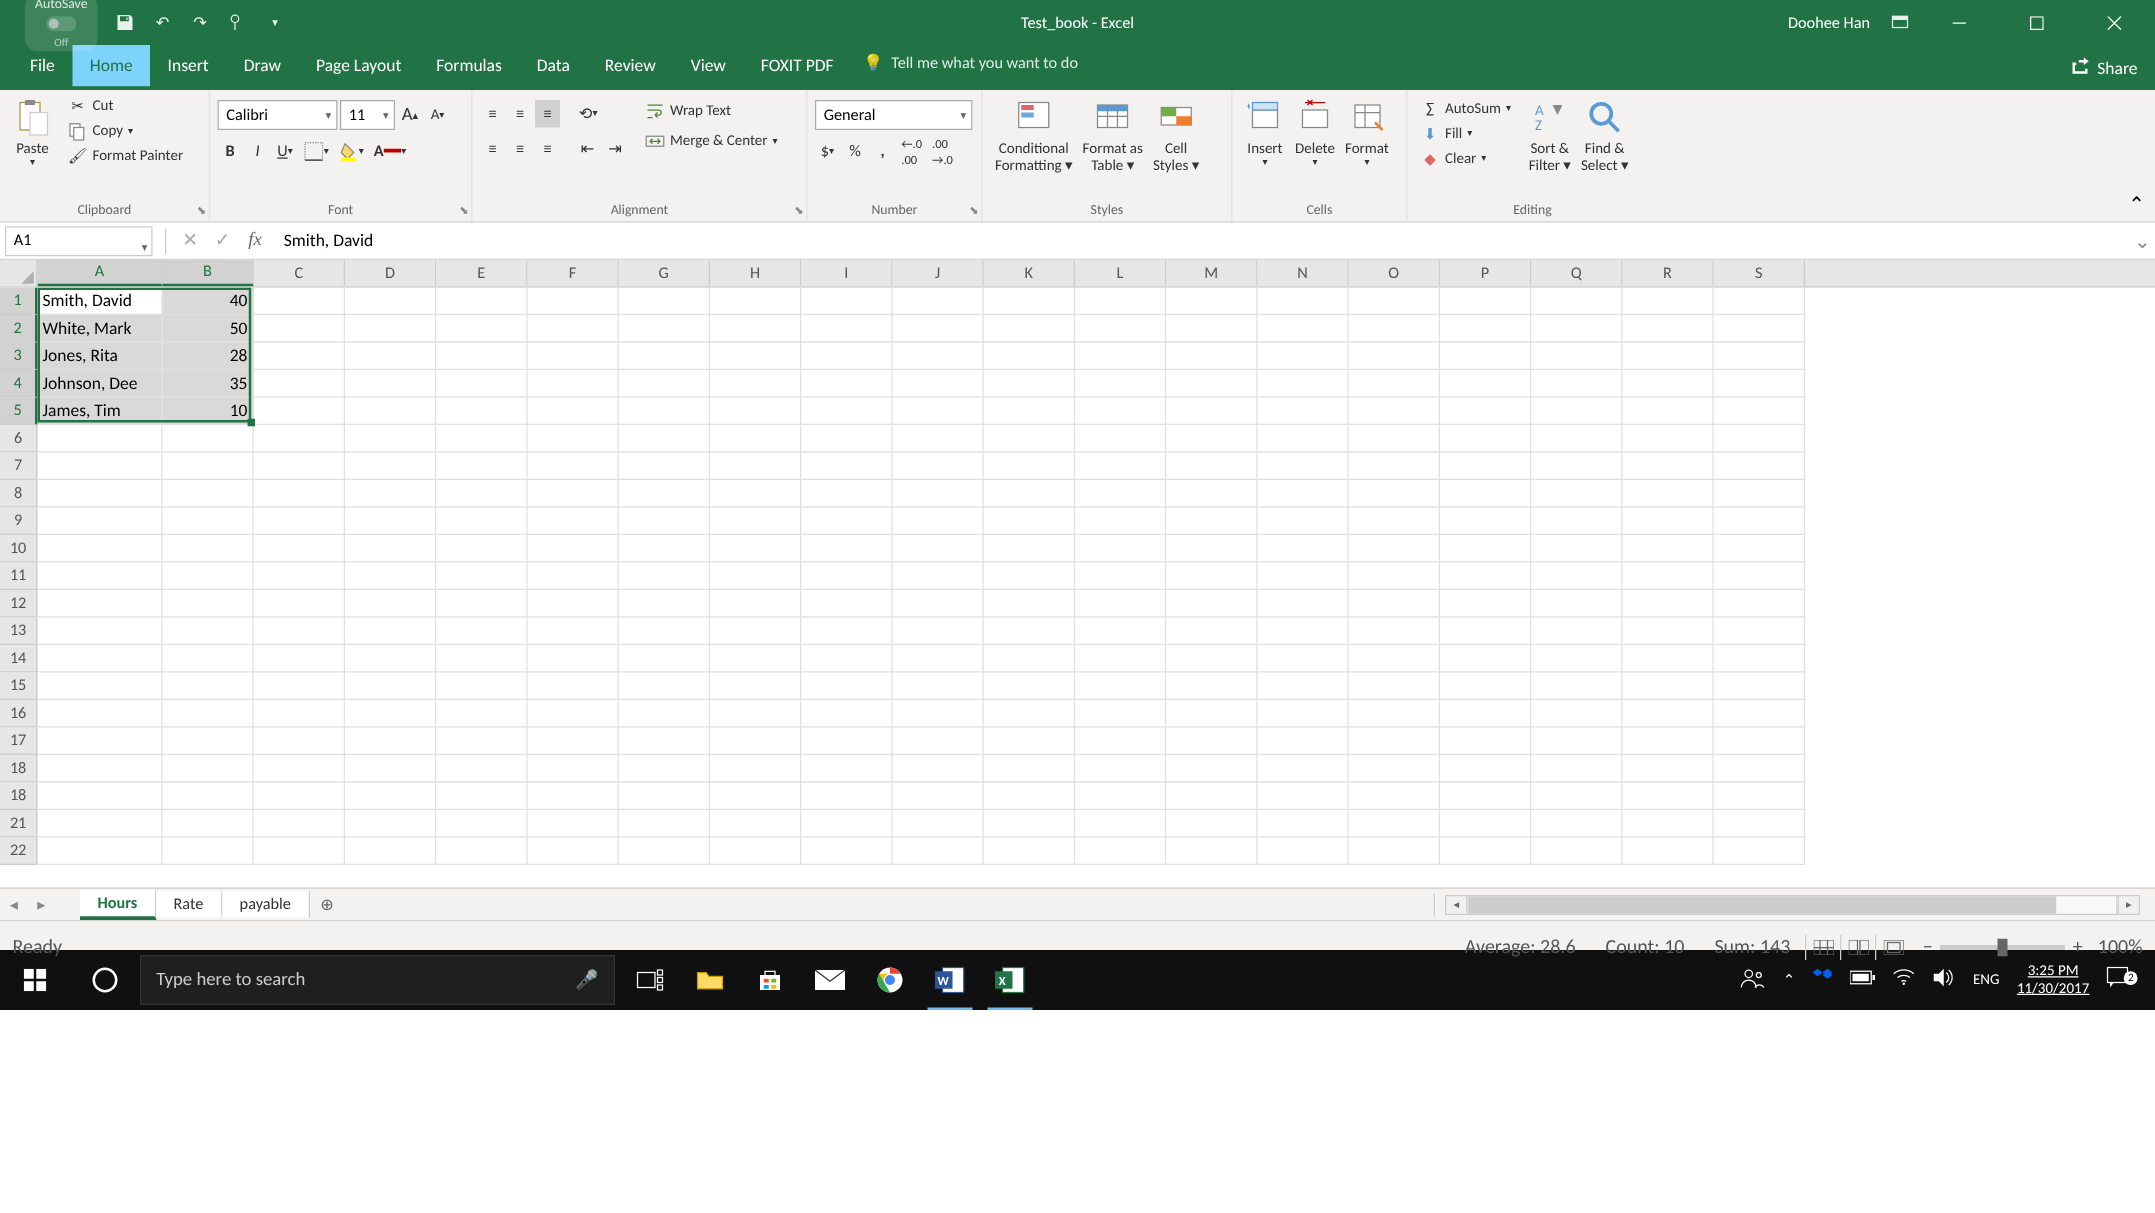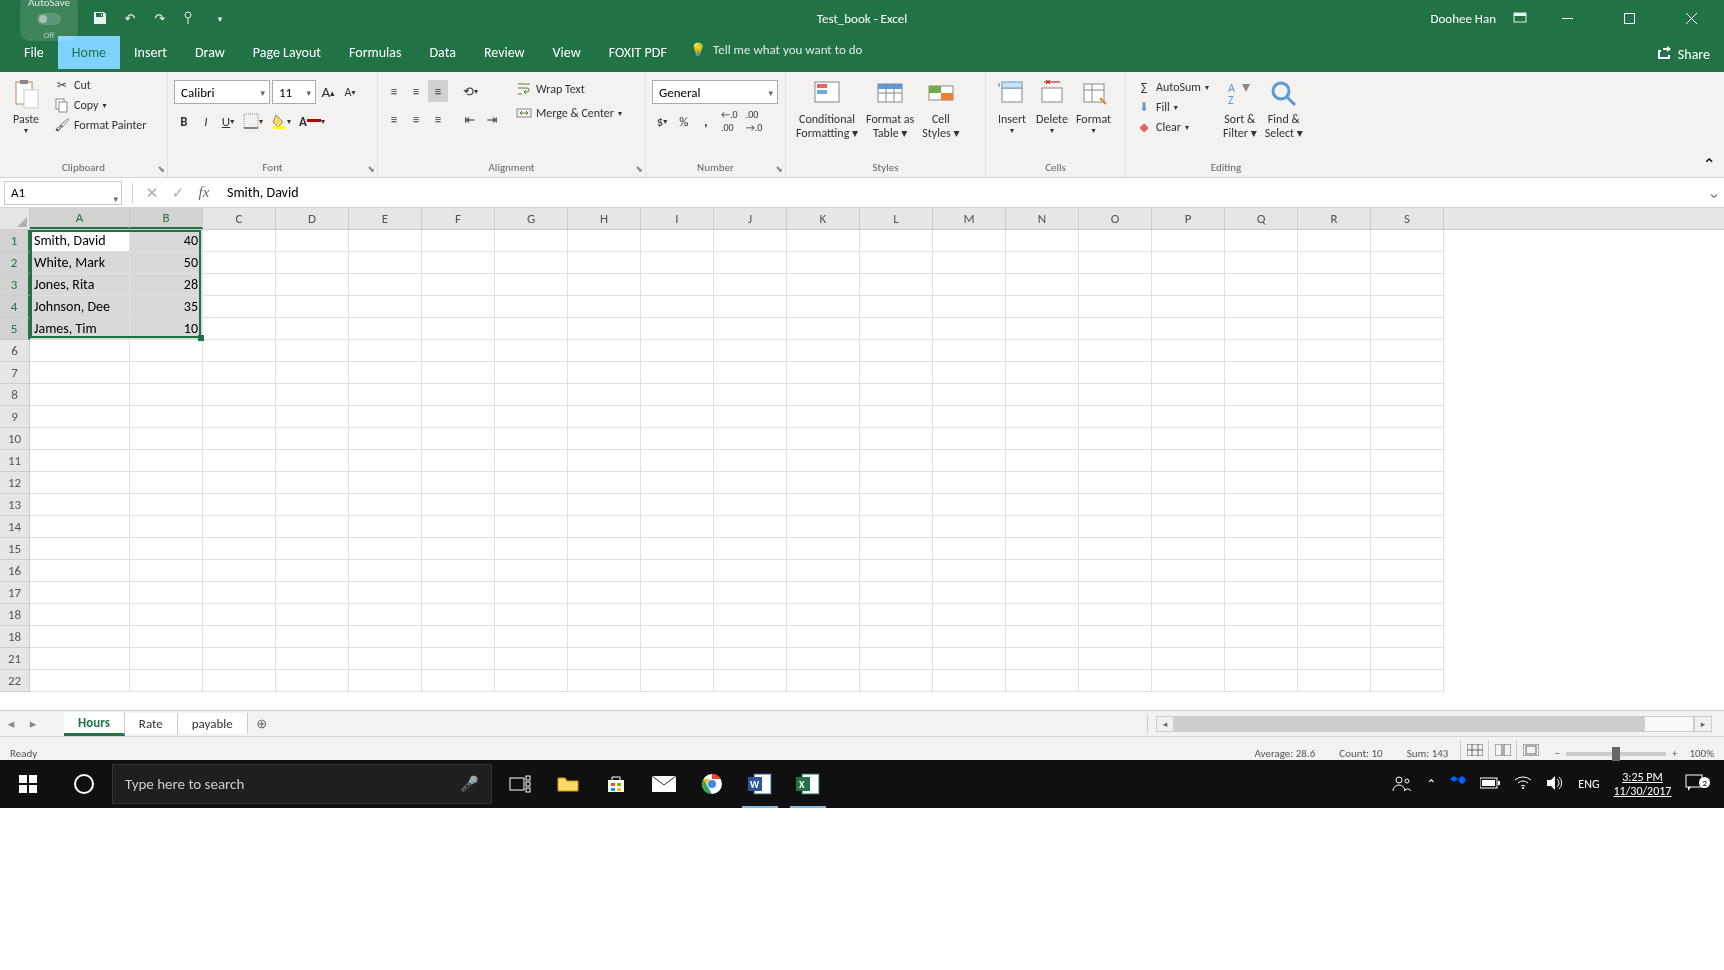--- a/index.html
+++ b/index.html
@@ -74,21 +74,21 @@
 .sheet-nav { width: 22px; display: flex; align-items: center; justify-content: center; color: #888; }
 .sheet-tab { padding: 3px 14px; border-right: 1px solid #ccc; background: #fff; color: #333; }
 .sheet-tab.active { border-bottom: 3px solid #217346; color: #217346; font-weight: 600; }
 .sheet-add { width: 28px; display: flex; align-items: center; justify-content: center; color: #666; }
 .hscroll { flex: 1; display: flex; align-items: center; justify-content: flex-end; padding-right: 12px; }
 .hscroll-track { width: 520px; height: 16px; border: 1px solid #ccc; background: #f9f9f9; display: flex; align-items: center; }
 .hscroll-thumb { width: 470px; height: 14px; background: #cdcdcd; }
 .hscroll-btn { width: 18px; height: 16px; border: 1px solid #ccc; display:flex;align-items:center;justify-content:center;font-size:9px;color:#666;background:#f0f0f0; }
 
 
-.statusbar { height: 24px; background: #f3f2f1; border-top: 1px solid #d4d4d4; display: flex; align-items: flex-end; font-size: 11px; color: #555; padding: 0 10px; }
+.statusbar { height: 24px; background: #f3f2f1; border-top: 1px solid #d4d4d4; display: flex; align-items: flex-start; font-size: 16px; color: #555; padding: 11px 10px; }
 .statusbar .spacer { flex: 1; }
 .statusbar .stat { padding: 0 12px; }
 .viewbtn { width: 28px; height: 20px; display: flex; align-items: center; justify-content: center; border-left: 1px solid #ccc; }
 .zoom { display: flex; align-items: center; gap: 6px; padding-left: 10px; }
 .zoom-track { width: 100px; height: 4px; background: #ccc; position: relative; }
 .zoom-thumb { width: 8px; height: 14px; background: #666; position: absolute; top: -5px; left: 46px; }
 
 
 .taskbar { height: 48px; background: #101010; display: flex; align-items: center; color: #fff; }
 .tb-btn { width: 56px; height: 48px; display: flex; align-items: center; justify-content: center; }

